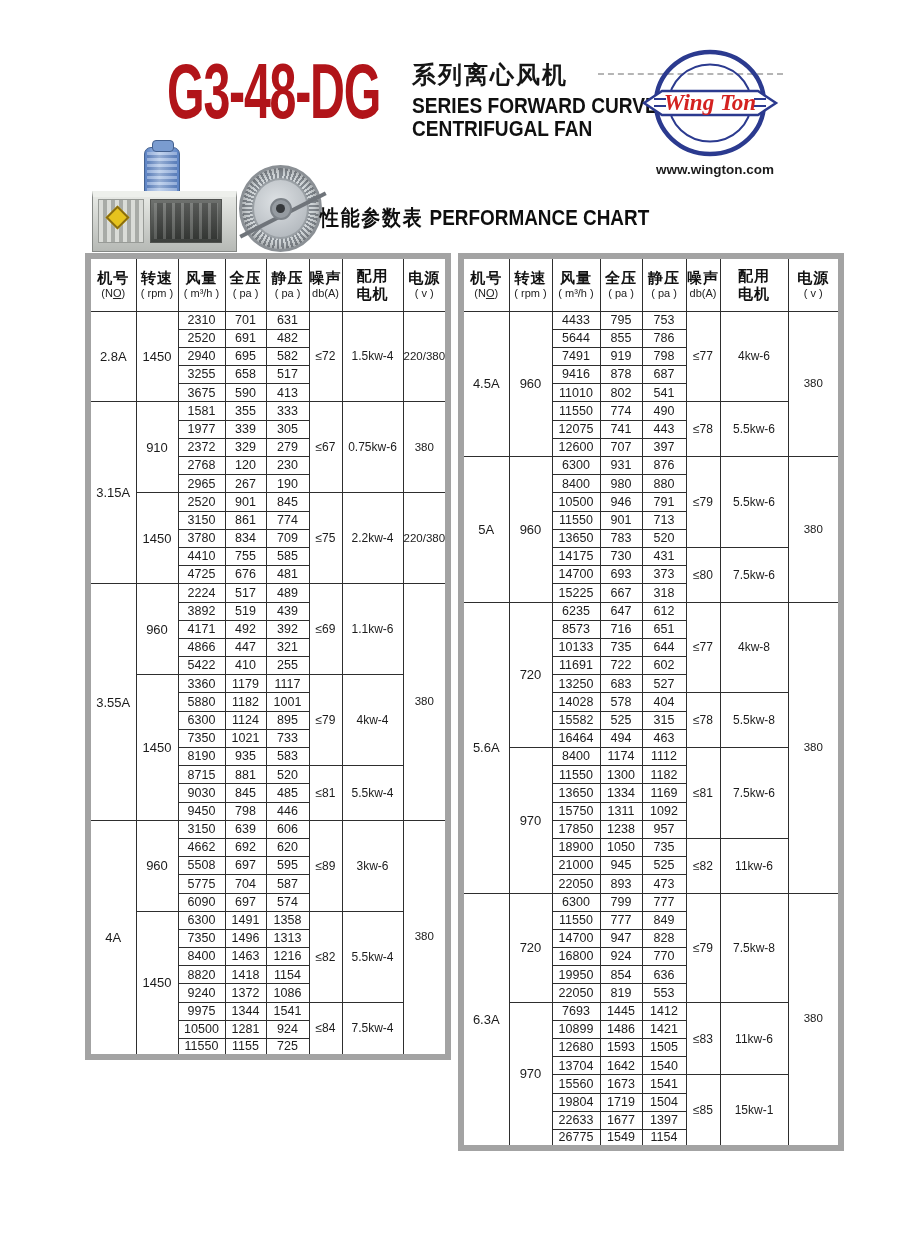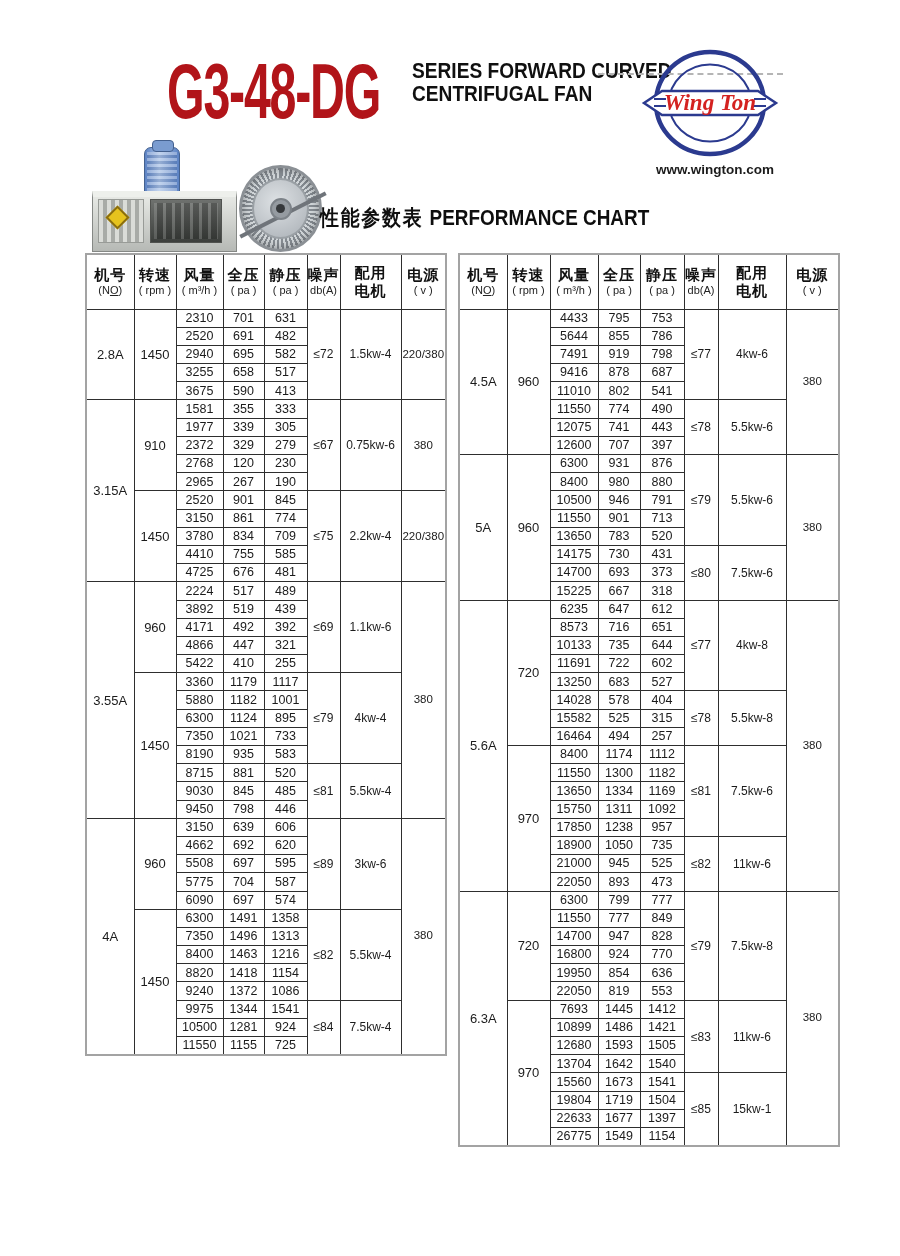--- a/index.html
+++ b/index.html
@@ -47,21 +47,21 @@
 
   
   .heading{position:absolute;left:320px;top:203px;font-size:21.5px;font-weight:700;color:#0e0e0e;
      transform:scaleX(.88);transform-origin:left;white-space:nowrap}
   .heading .zh{letter-spacing:2px;margin-right:7px}
 
   
   .tbl{position:absolute;top:253px;background:#fff}
   #tableL{left:85px}
   #tableR{left:458px}
-  table.perf{border-collapse:collapse;table-layout:fixed;border:2px solid #a3a3a3}
+  table.perf{border-collapse:collapse;table-layout:fixed;border:6px solid #a3a3a3}
   .perf th,.perf td{border:1px solid #2e2e2e;text-align:center;vertical-align:middle;color:#1b1b1b;padding:0;overflow:hidden}
   .perf thead tr{height:55px}
   .perf tbody tr{height:18.2px}
   .h-zh{font-size:15px;font-weight:700;letter-spacing:1px;line-height:18px;color:#111}
   .h-sub{font-size:11px;font-weight:400;line-height:13px;color:#222}
   .h-sub u{text-decoration:underline}
   .perf td{font-size:12.5px;line-height:1;font-weight:400}
   td.model{font-size:13px}
   td.rpm{font-size:13px}
   td.noise{font-size:12px}
@@ -72,20 +72,21 @@
 <body>
 
 <div class="page">
 
   <div class="dash"></div>
 
 
   <div class="title">G3-48-DG</div>
 
   <div class="subtitle">
+    <div class="sub-zh">系列离心风机</div>
     <div class="sub-en">SERIES FORWARD CURVED</div>
     <div class="sub-en">CENTRIFUGAL FAN</div>
   </div>
 
   <svg class="logo" width="140" height="120" viewBox="0 0 140 120">
     <ellipse cx="70" cy="57" rx="54" ry="51" fill="none" stroke="#2b3a8f" stroke-width="4.5"></ellipse>
     <ellipse cx="70" cy="57" rx="41" ry="38.5" fill="none" stroke="#2b3a8f" stroke-width="2"></ellipse>
     <polygon points="4,57 22,45 118,45 136,57 118,69 22,69" fill="#ffffff" stroke="#2b3a8f" stroke-width="2.5"></polygon>
     <line x1="14" y1="53" x2="26" y2="53" stroke="#2b3a8f" stroke-width="2"></line>
     <line x1="14" y1="60" x2="26" y2="60" stroke="#2b3a8f" stroke-width="2"></line>
@@ -588,21 +589,21 @@
             <td class="motor" rowspan="3">5.5kw-8</td>
           </tr>
           <tr class="row">
             <td class="num">15582</td>
             <td class="num">525</td>
             <td class="num">315</td>
           </tr>
           <tr class="row">
             <td class="num">16464</td>
             <td class="num">494</td>
-            <td class="num">257</td>
+            <td class="num">463</td>
           </tr>
           <tr class="row">
             <td class="rpm" rowspan="8">970</td>
             <td class="num">8400</td>
             <td class="num">1174</td>
             <td class="num">1112</td>
             <td class="noise" rowspan="5">≤81</td>
             <td class="motor" rowspan="5">7.5kw-6</td>
           </tr>
           <tr class="row">

